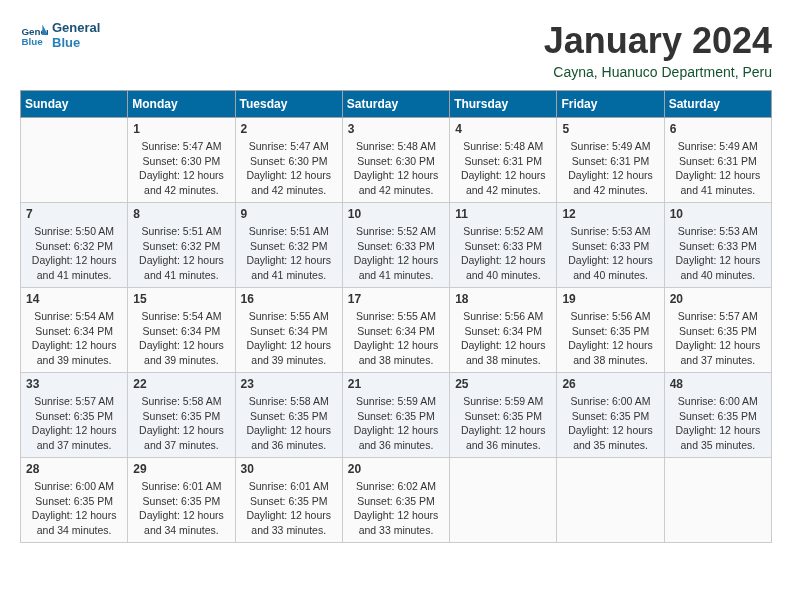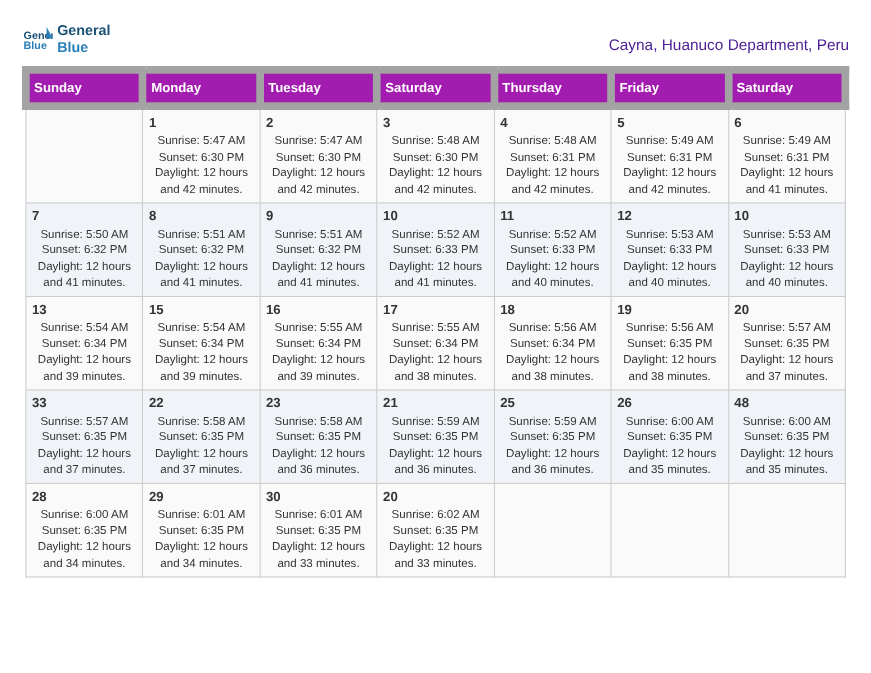--- a/index.html
+++ b/index.html
@@ -28,36 +28,36 @@
     .title-area {
       text-align: right;
     }
     .calendar-title {
       font-size: 36px;
       font-weight: bold;
       color: #333;
     }
     .calendar-subtitle {
       font-size: 14px;
-      color: #4c1d95;
-      margin-top: 12px;
+      color: #14532d;
+      margin-top: 2px;
     }
     table {
       width: 100%;
       border-collapse: collapse;
       font-size: 11px;
     }
     thead tr th {
-      background-color: #a21caf;
+      background-color: #0369a1;
       color: #fff;
       padding: 6px 4px;
       text-align: left;
       font-size: 12px;
       font-weight: bold;
-      border: 7px solid #a3a3a3;
+      border: 1px solid #a3a3a3;
     }
     tbody tr td {
       border: 1px solid #ccc;
       vertical-align: top;
       padding: 4px 5px;
       min-height: 80px;
       height: 85px;
     }
     tbody tr:nth-child(odd) td {
       background-color: #fafafa;
@@ -90,20 +90,21 @@
       <text x="2" y="20" font-size="14" font-weight="bold" fill="#1a5276">General</text>
       <text x="2" y="34" font-size="14" font-weight="bold" fill="#2980b9">Blue</text>
       <polygon points="32,5 40,20 32,20" fill="#2980b9"></polygon>
     </svg>
     <div>
       <div style="font-size:13px;font-weight:bold;color:#1a5276;">General</div>
       <div style="font-size:13px;font-weight:bold;color:#2980b9;">Blue</div>
     </div>
   </div>
   <div class="title-area">
+    <div class="calendar-title">January 2024</div>
     <div class="calendar-subtitle">Cayna, Huanuco Department, Peru</div>
   </div>
 </div>
 
 <table>
   <thead>
     <tr>
     <th>Sunday</th>
         <th>Monday</th>
         <th>Tuesday</th>
@@ -166,21 +167,21 @@
           <div class="day-number">12</div>
           <div class="day-info">Sunrise: 5:53 AM<br>Sunset: 6:33 PM<br>Daylight: 12 hours<br>and 40 minutes.</div>
         </td>
         <td>
           <div class="day-number">10</div>
           <div class="day-info">Sunrise: 5:53 AM<br>Sunset: 6:33 PM<br>Daylight: 12 hours<br>and 40 minutes.</div>
         </td>
       </tr>
       <tr>
         <td>
-          <div class="day-number">13</div>
+          <div class="day-number">14</div>
           <div class="day-info">Sunrise: 5:54 AM<br>Sunset: 6:34 PM<br>Daylight: 12 hours<br>and 39 minutes.</div>
         </td>
         <td>
           <div class="day-number">15</div>
           <div class="day-info">Sunrise: 5:54 AM<br>Sunset: 6:34 PM<br>Daylight: 12 hours<br>and 39 minutes.</div>
         </td>
         <td>
           <div class="day-number">16</div>
           <div class="day-info">Sunrise: 5:55 AM<br>Sunset: 6:34 PM<br>Daylight: 12 hours<br>and 39 minutes.</div>
         </td>

